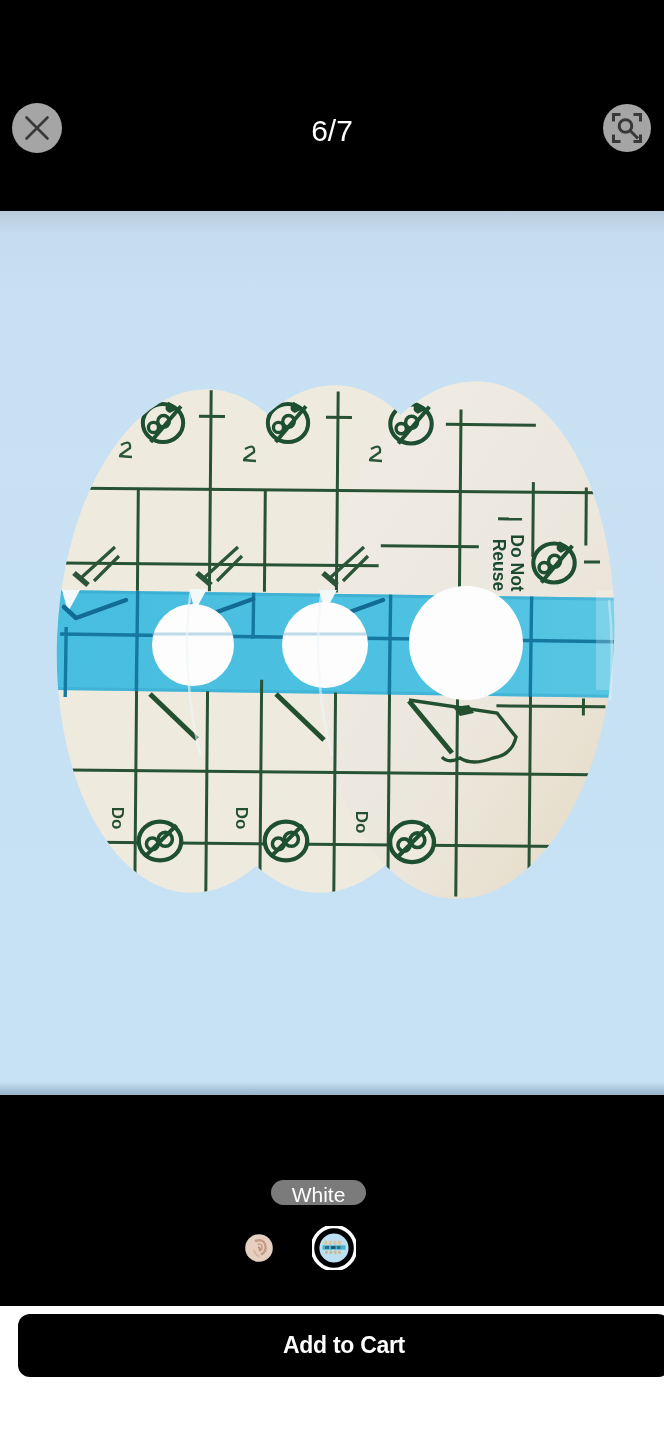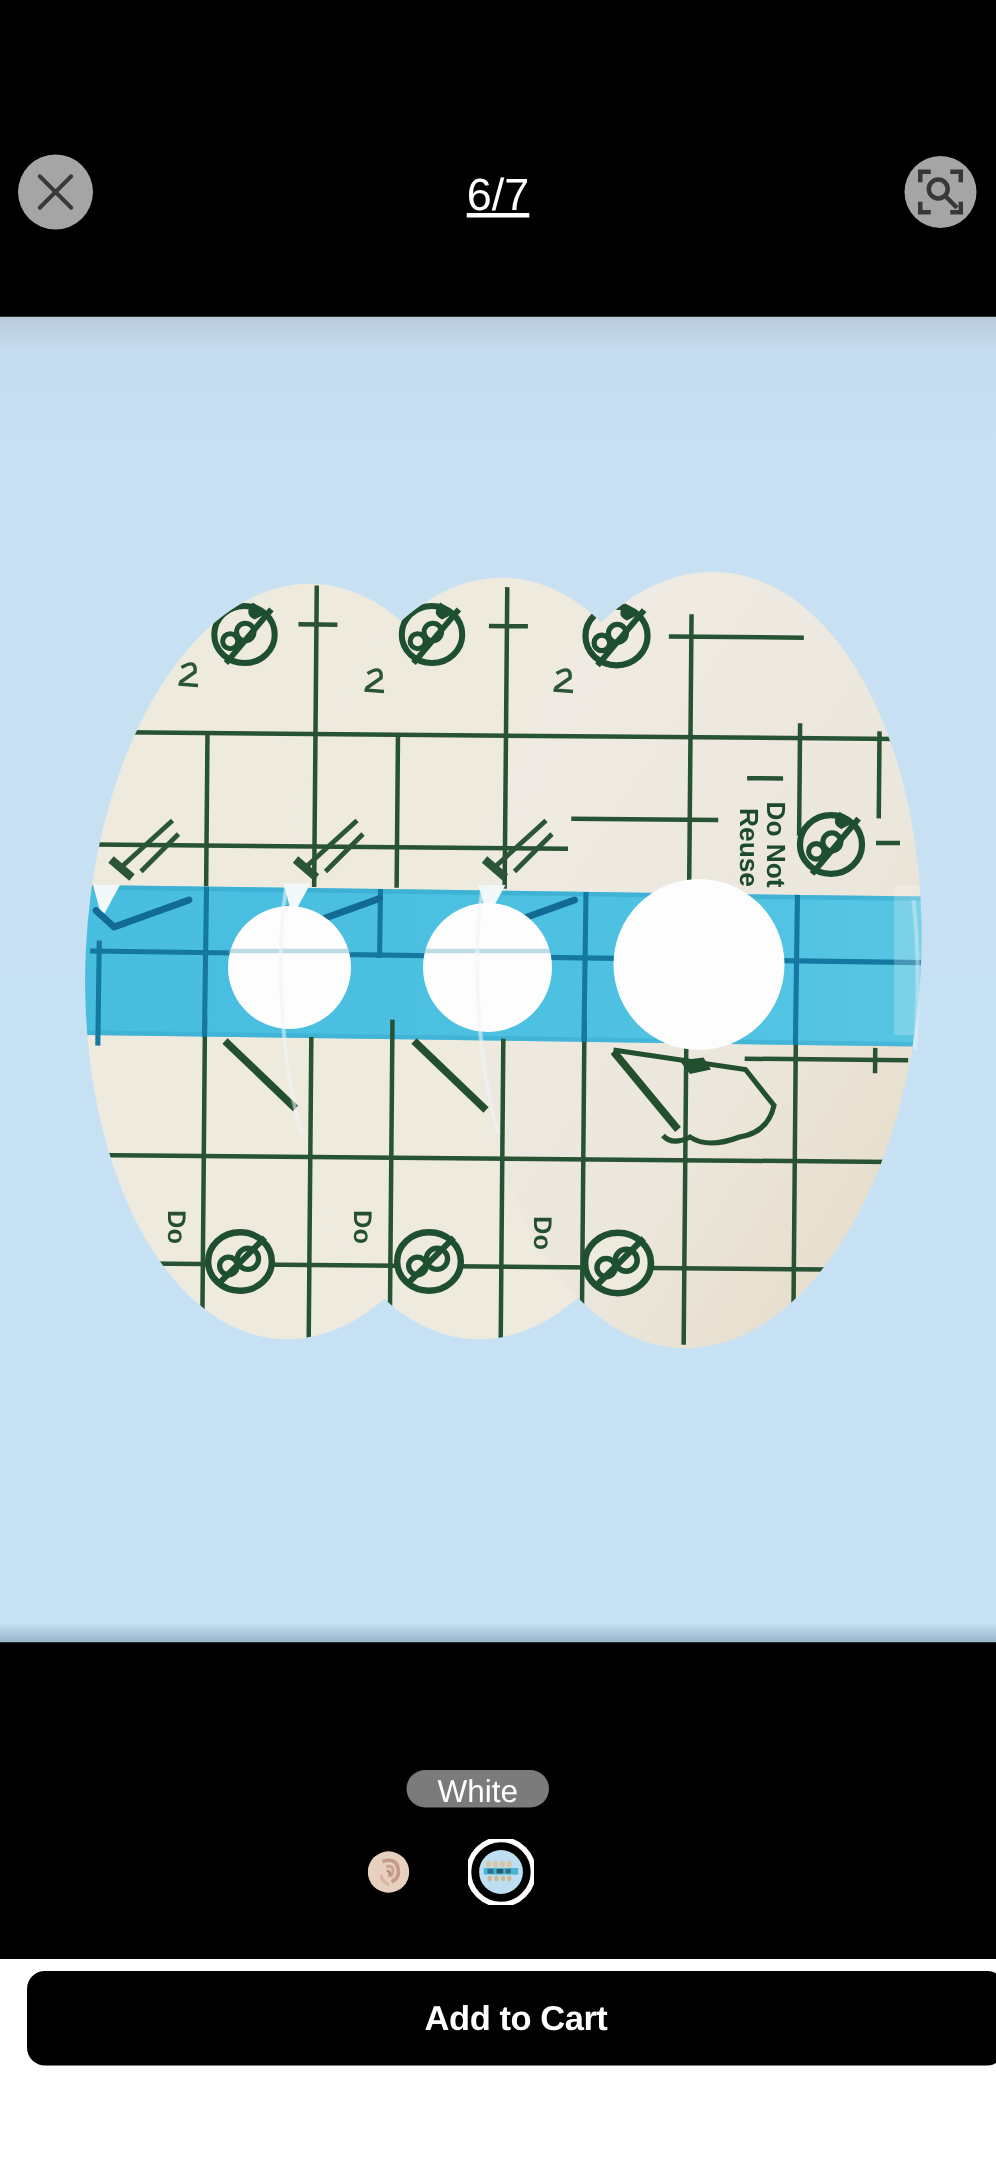--- a/index.html
+++ b/index.html
@@ -9,21 +9,21 @@
 </head>
 <body>
 <div id="app">
 
   <div class="abs" style="left:12px;top:103px;width:50px;height:50px;border-radius:50%;background:#a5a5a5;">
     <svg width="50" height="50" viewBox="0 0 50 50">
         <path d="M14.5 14.5 L35.5 35.5 M35.5 14.5 L14.5 35.5" stroke="#383838" stroke-width="2.6" stroke-linecap="round"></path>
       </svg>
   </div>
 
-  <div class="abs" style="left:0;top:114px;width:664px;text-align:center;color:#fff;font-size:30px;font-weight:400;text-decoration:underline;">6/7</div>
+  <div class="abs" style="left:0;top:114px;width:664px;text-align:center;color:#fff;font-size:30px;font-weight:400;">6/7</div>
 
   <div class="abs" style="left:603px;top:104px;width:48px;height:48px;border-radius:50%;background:#a5a5a5;">
     <svg width="48" height="48" viewBox="0 0 48 48" fill="none" stroke="#383838" stroke-width="3">
       <path d="M17.5 10.5 H10.5 V17.5"></path>
       <path d="M30.5 10.5 H37.5 V17.5"></path>
       <path d="M10.5 30.5 V37.5 H17.5"></path>
       <path d="M37.5 30.5 V37.5 H30.5"></path>
       <circle cx="22.5" cy="22" r="6.3"></circle>
       <path d="M27 26.5 L35 34.5"></path>
     </svg>

